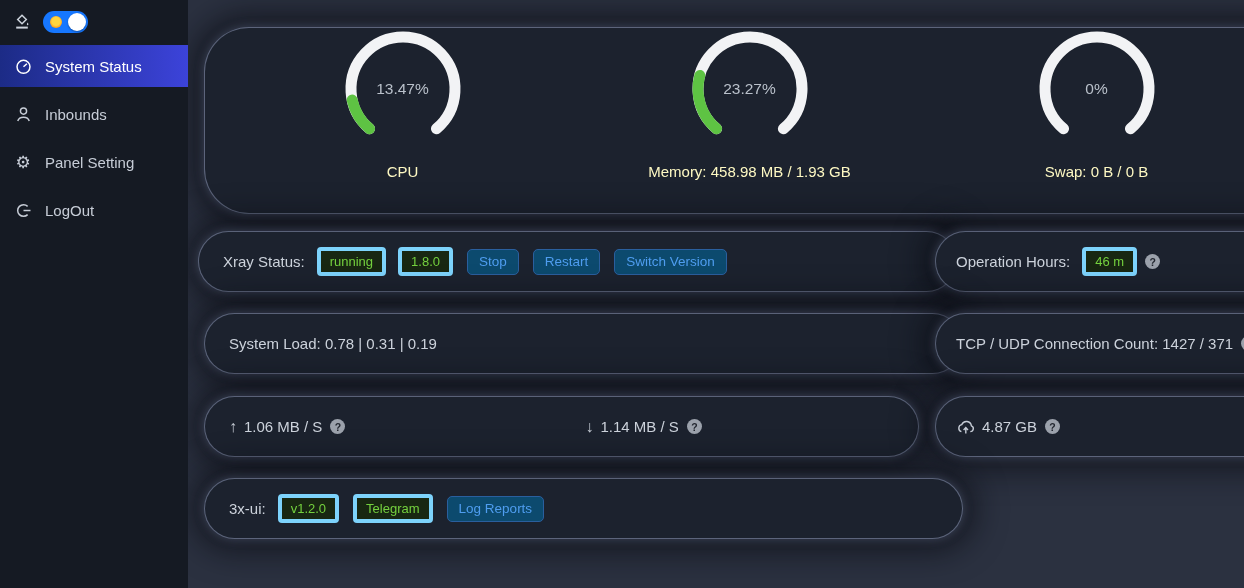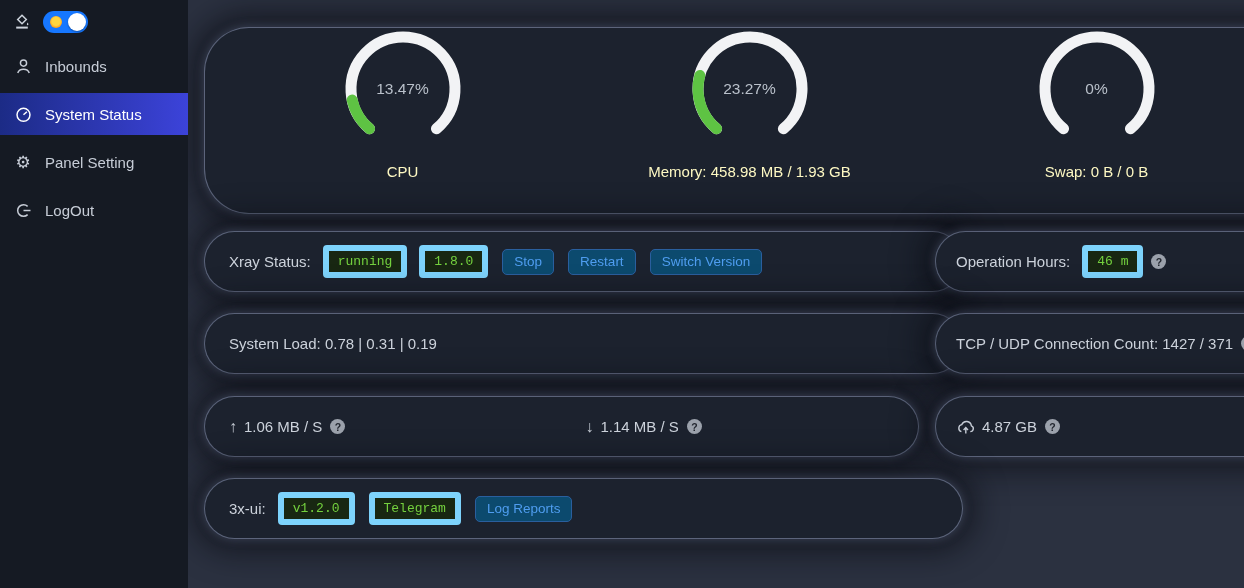--- a/index.html
+++ b/index.html
@@ -33,30 +33,30 @@
   .gauge-wrap{position:relative;width:120px;height:120px;}
   .gauge-wrap svg{position:absolute;left:0;top:0;}
   .gauge .track{fill:none;stroke:#f2f3f5;stroke-width:11;stroke-linecap:round;}
   .gauge .fill{fill:none;stroke:#5ec343;stroke-width:11;stroke-linecap:round;}
   .gauge-pct{position:absolute;left:0;top:50%;width:100%;transform:translateY(-52%);text-align:center;
     color:#b9c0ca;font-size:15.5px;}
   .gauge-label{margin-top:14px;color:#fef9c3;font-size:15px;white-space:nowrap;}
 
   
   .pill{height:59px;padding:0 20px 0 24px;}
-  #card-xray {left:17px; top:232px;width:713px;}
+  #card-xray {left:11px; top:232px;width:713px;}
   #card-oph  {left:748px;top:232px;width:440px;padding-left:20px;}
   #card-load {left:17px; top:314px;width:713px;}
   #card-tcp  {left:748px;top:314px;width:440px;padding-left:20px;}
   #card-net  {left:17px; top:397px;width:713px;padding:0;}
   #card-total{left:748px;top:397px;width:440px;padding-left:20px;}
   #card-app  {left:17px; top:479px;width:713px;}
 
   .tag-green{display:inline-flex;align-items:center;margin-left:12px;padding:1px 9px;border-radius:4px;
-    font-size:13px;line-height:19px;color:#74d13e;background:#182712;border:6px solid #7dd3fc;white-space:nowrap;font-family:Liberation Mono, monospace;}
+    font-size:13px;line-height:19px;color:#74d13e;background:#182712;border:4px solid #7dd3fc;white-space:nowrap;}
   .btn-blue{display:inline-flex;align-items:center;margin-left:14px;padding:2px 11px;border-radius:5px;
     font-size:13.5px;line-height:20px;color:#4f9df0;background:#0c4a6e;border:1px solid #2a5f9e;cursor:pointer;white-space:nowrap;}
   .qmark{display:inline-flex;justify-content:center;align-items:center;margin-left:8px;width:15px;height:15px;
     border-radius:50%;background:#9ba1ab;color:#232730;font-size:10.5px;font-weight:bold;flex:0 0 auto;cursor:help;}
   .net-half{width:50%;display:flex;align-items:center;padding-left:24px;box-sizing:border-box;}
   .arrow{font-size:16px;margin-right:7px;color:#c3c9d2;}
   .cloud-icon{margin-right:7px;color:#c6ccd6;display:flex;align-items:center;}
   .gap14{margin-left:14px;}
 </style>
 </head>
@@ -71,37 +71,37 @@
         <path d="M3.2 14.6 h11.6" stroke-width="2"></path>
       </svg>
     </span>
     <div class="switch">
       <span class="sun"></span>
       <span class="knob"></span>
     </div>
   </div>
 
   <div class="menu">
+    <div class="menu-item selected">
+      <span class="mi-icon">
+        <svg width="17" height="17" viewBox="0 0 16 16" fill="none" stroke="currentColor" stroke-width="1.4">
+          <circle cx="8" cy="8.3" r="6.1"></circle>
+          <path d="M8 8.3 L11.2 5.4"></path>
+        </svg>
+      </span>
+      <span>System Status</span>
+    </div>
     <div class="menu-item">
       <span class="mi-icon">
         <svg width="17" height="17" viewBox="0 0 16 16" fill="none" stroke="currentColor" stroke-width="1.4">
           <circle cx="8" cy="4.8" r="2.9"></circle>
           <path d="M2.6 14.2 a5.6 4.8 0 0 1 10.8 0"></path>
         </svg>
       </span>
       <span>Inbounds</span>
-    </div>
-    <div class="menu-item selected">
-      <span class="mi-icon">
-        <svg width="17" height="17" viewBox="0 0 16 16" fill="none" stroke="currentColor" stroke-width="1.4">
-          <circle cx="8" cy="8.3" r="6.1"></circle>
-          <path d="M8 8.3 L11.2 5.4"></path>
-        </svg>
-      </span>
-      <span>System Status</span>
     </div>
     <div class="menu-item">
       <span class="mi-icon gear-glyph">⚙</span>
       <span>Panel Setting</span>
     </div>
     <div class="menu-item">
       <span class="mi-icon">
         <svg width="17" height="17" viewBox="0 0 16 16" fill="none" stroke="currentColor" stroke-width="1.4">
           <path d="M11.9 4.1 A5.5 5.5 0 1 0 11.9 11.9"></path>
           <path d="M8 8 H14.6"></path>

